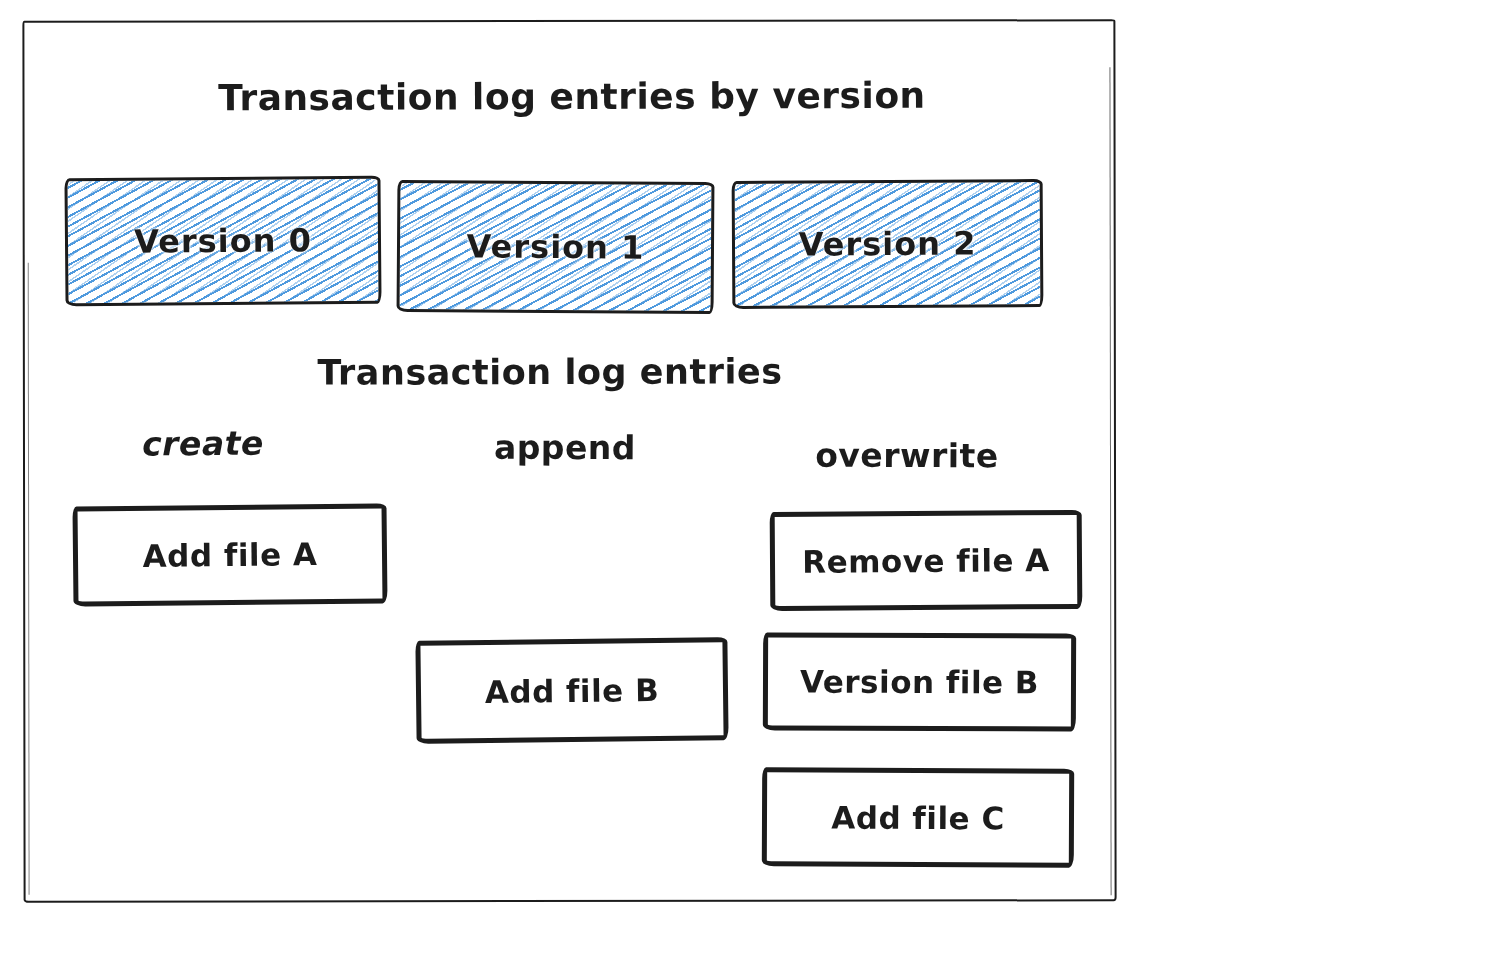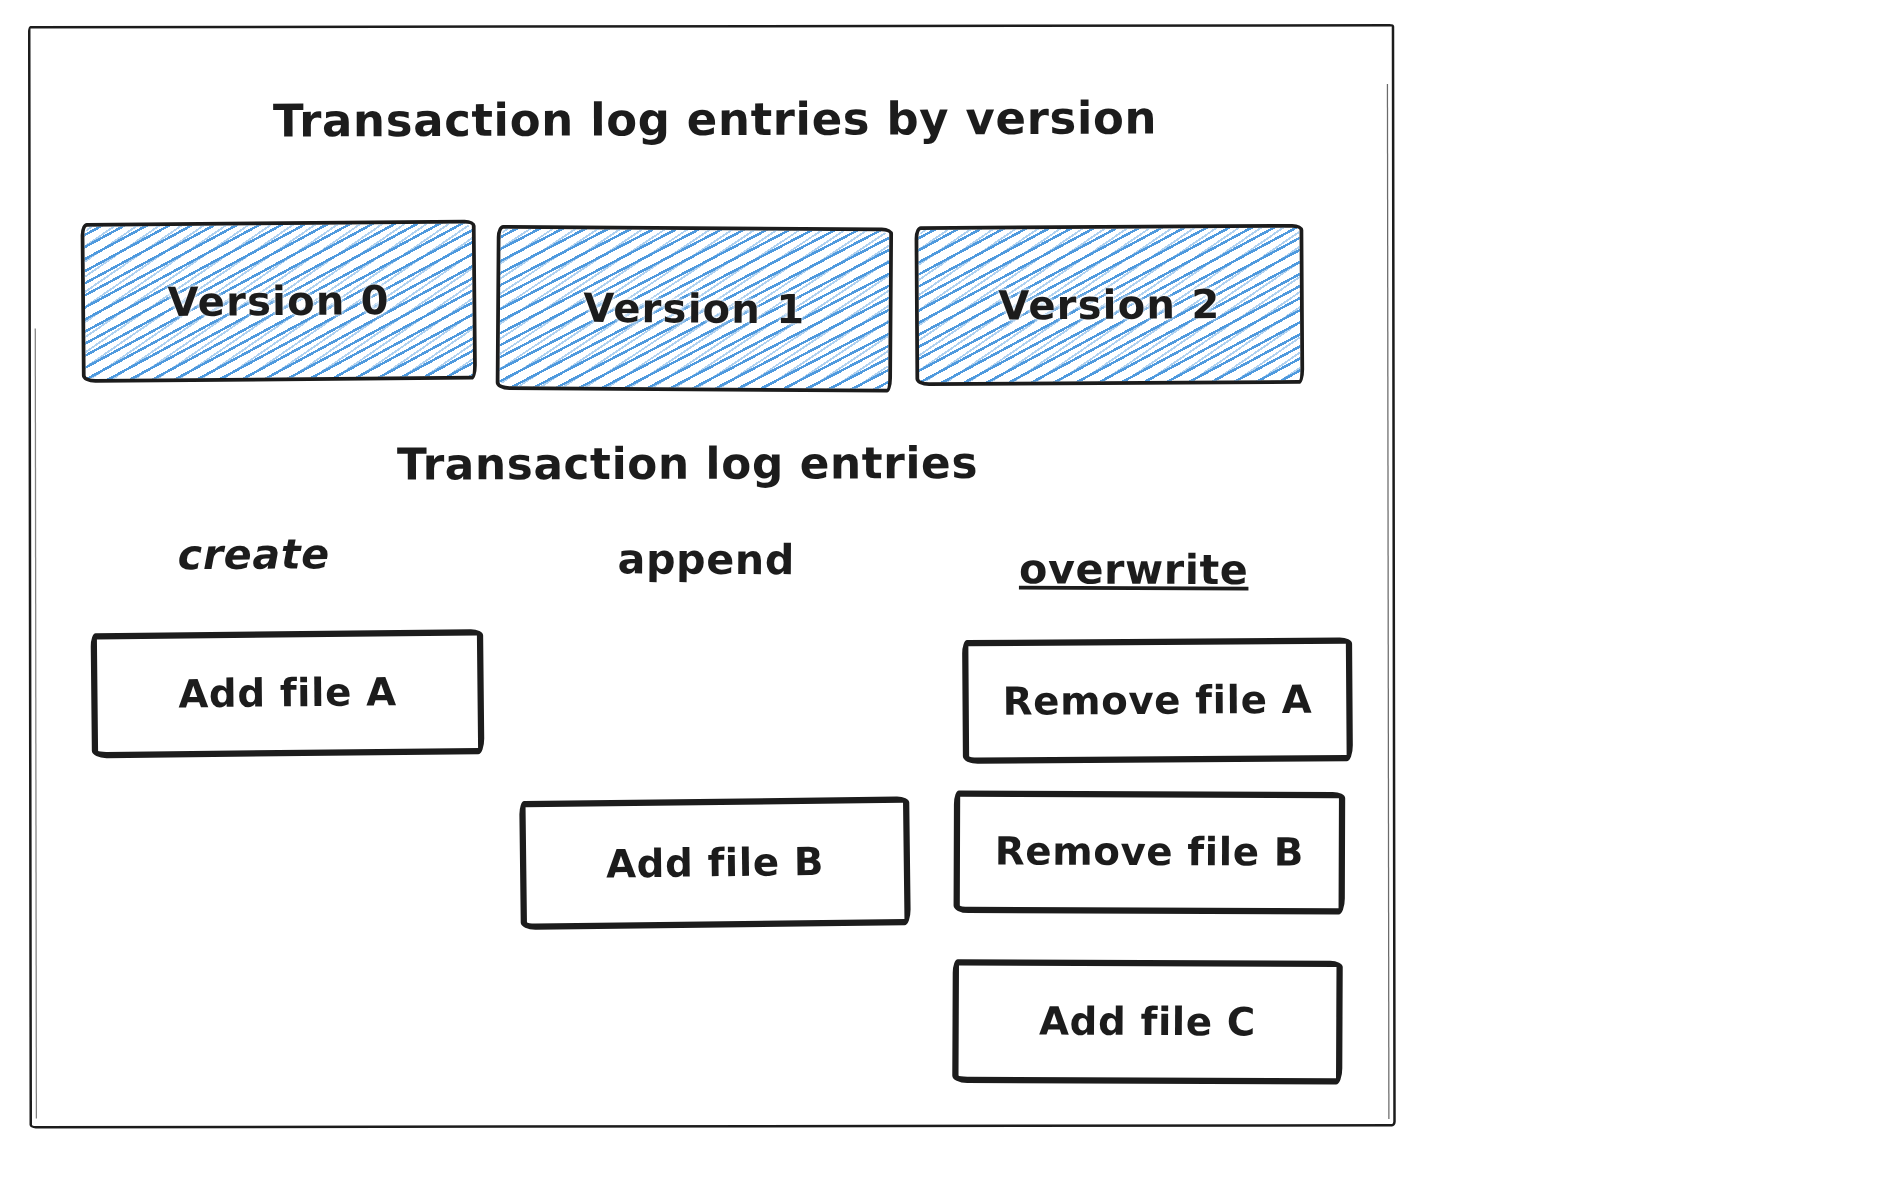--- a/index.html
+++ b/index.html
@@ -69,21 +69,21 @@
     left: 550px;
     top: 352px;
     font-size: 35px;
     transform: translateX(-50%) rotate(-0.15deg);
   }
   .col-label {
     font-size: 33px;
   }
   .col-create   { left: 203px; top: 424px; transform: translateX(-50%) rotate(-0.4deg); font-style: italic; }
   .col-append   { left: 565px; top: 428px; transform: translateX(-50%) rotate(0.3deg); }
-  .col-overwrite{ left: 907px; top: 436px; transform: translateX(-50%) rotate(0.2deg); text-decoration: underline; }
+  .col-overwrite{ left: 907px; top: 436px; transform: translateX(-50%) rotate(0.2deg); }
 
   
   .version-box {
     position: absolute;
     border: 3px solid var(--color-stroke, #1c1c1c);
     border-radius: 5px 9px 4px 11px / 10px 5px 12px 6px;
     display: flex;
     align-items: center;
     justify-content: center;
     background-image: repeating-linear-gradient(
@@ -168,19 +168,19 @@
   <div class="entry-box e-add-a">
     <span class="box-label">Add file A</span>
   </div>
   <div class="entry-box e-remove-a">
     <span class="box-label">Remove file A</span>
   </div>
   <div class="entry-box e-add-b">
     <span class="box-label">Add file B</span>
   </div>
   <div class="entry-box e-remove-b">
-    <span class="box-label">Remove file B</span>
+    <span class="box-label">Version file B</span>
   </div>
   <div class="entry-box e-add-c">
     <span class="box-label">Add file C</span>
   </div>
 
 </div>
 
 </body></html>

